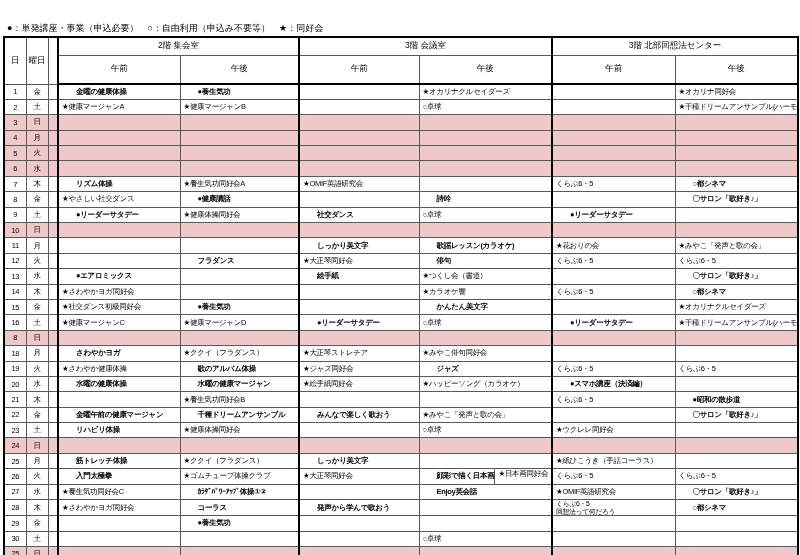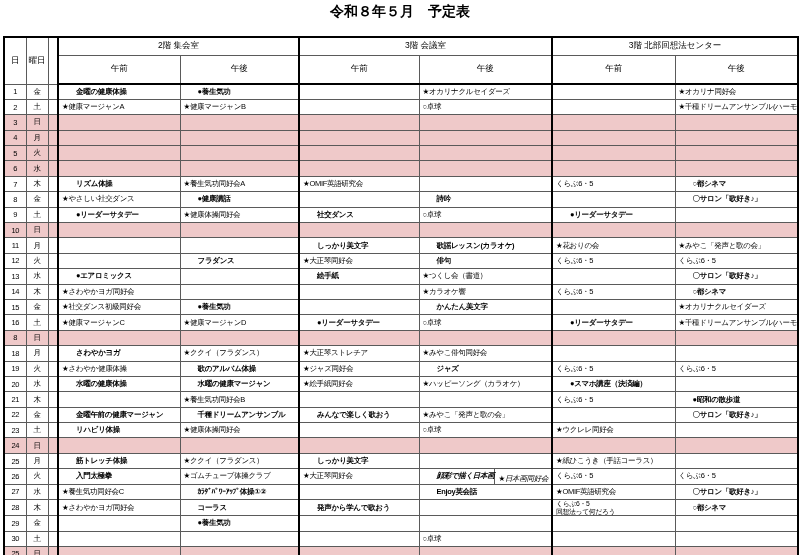--- a/index.html
+++ b/index.html
@@ -16,30 +16,30 @@
   .sched thead tr.r1 th{height:18px;}
   .sched thead tr.r2 th{height:29px;border-bottom:2px solid #000;}
   .c-day{width:22px;text-align:center;font-size:8.5px;}
   .c-marker{width:10px;}
   .gl{border-left:2px solid #000 !important;}
   .sched tbody td{height:15.4px;font-size:7.5px;letter-spacing:-0.3px;vertical-align:middle;}
   .sched tbody td.c-sched{padding-left:3px;white-space:nowrap;}
   .sched tbody td.c-sched.ml{white-space:pre-line;font-size:6.8px;line-height:1.12;}
   .bold{font-weight:bold;margin-left:14px;}
   tr.holiday td{background:var(--holiday,#efc9c9);}
-  .split{display:flex;height:100%;align-items:flex-end;padding:0;font-style:italic;}
+  .split{display:flex;height:100%;align-items:flex-start;padding:0;}
   .split .p1{flex:0 0 68px;height:100%;display:flex;align-items:center;
     border-right:1px solid #5a5a5a;padding-left:3px;box-sizing:border-box;}
   .split .p2{flex:1;display:flex;align-items:center;padding-left:3px;}
 </style>
 </head>
 <body>
 
 <div class="page">
-  <div class="title">令和８年５月　予定表</div>
+  <div class="legend">●：単発講座・事業（申込必要）　○：自由利用（申込み不要等）　★：同好会</div>
 
   <table class="sched">
     <colgroup>
       <col style="width:22px">
         <col style="width:22px">
         <col style="width:10px">
       <col style="width:122px">
         <col style="width:119px">
       <col style="width:120px">
         <col style="width:133px">

